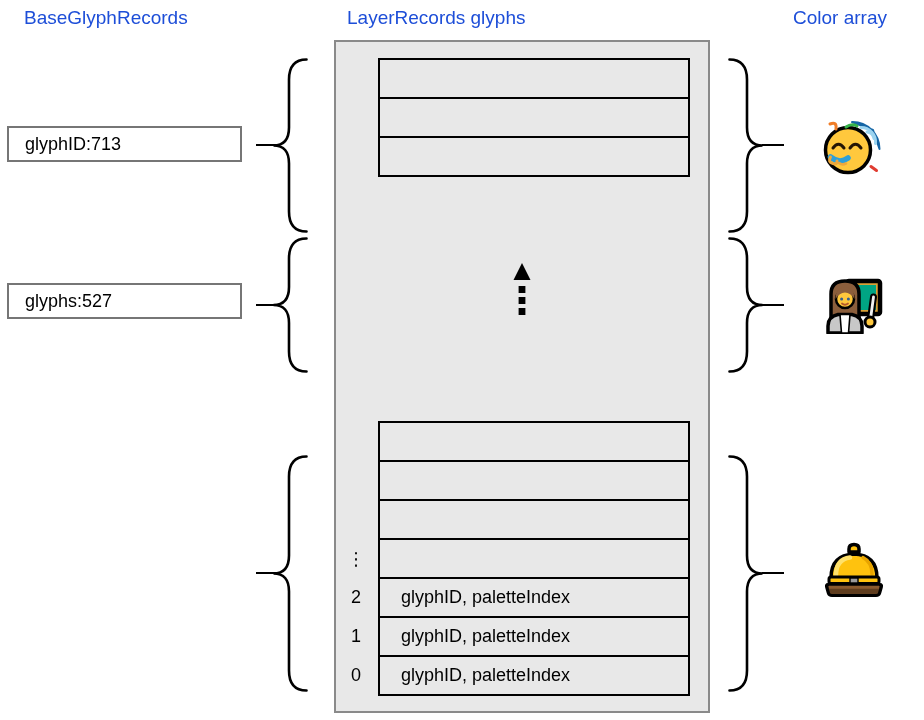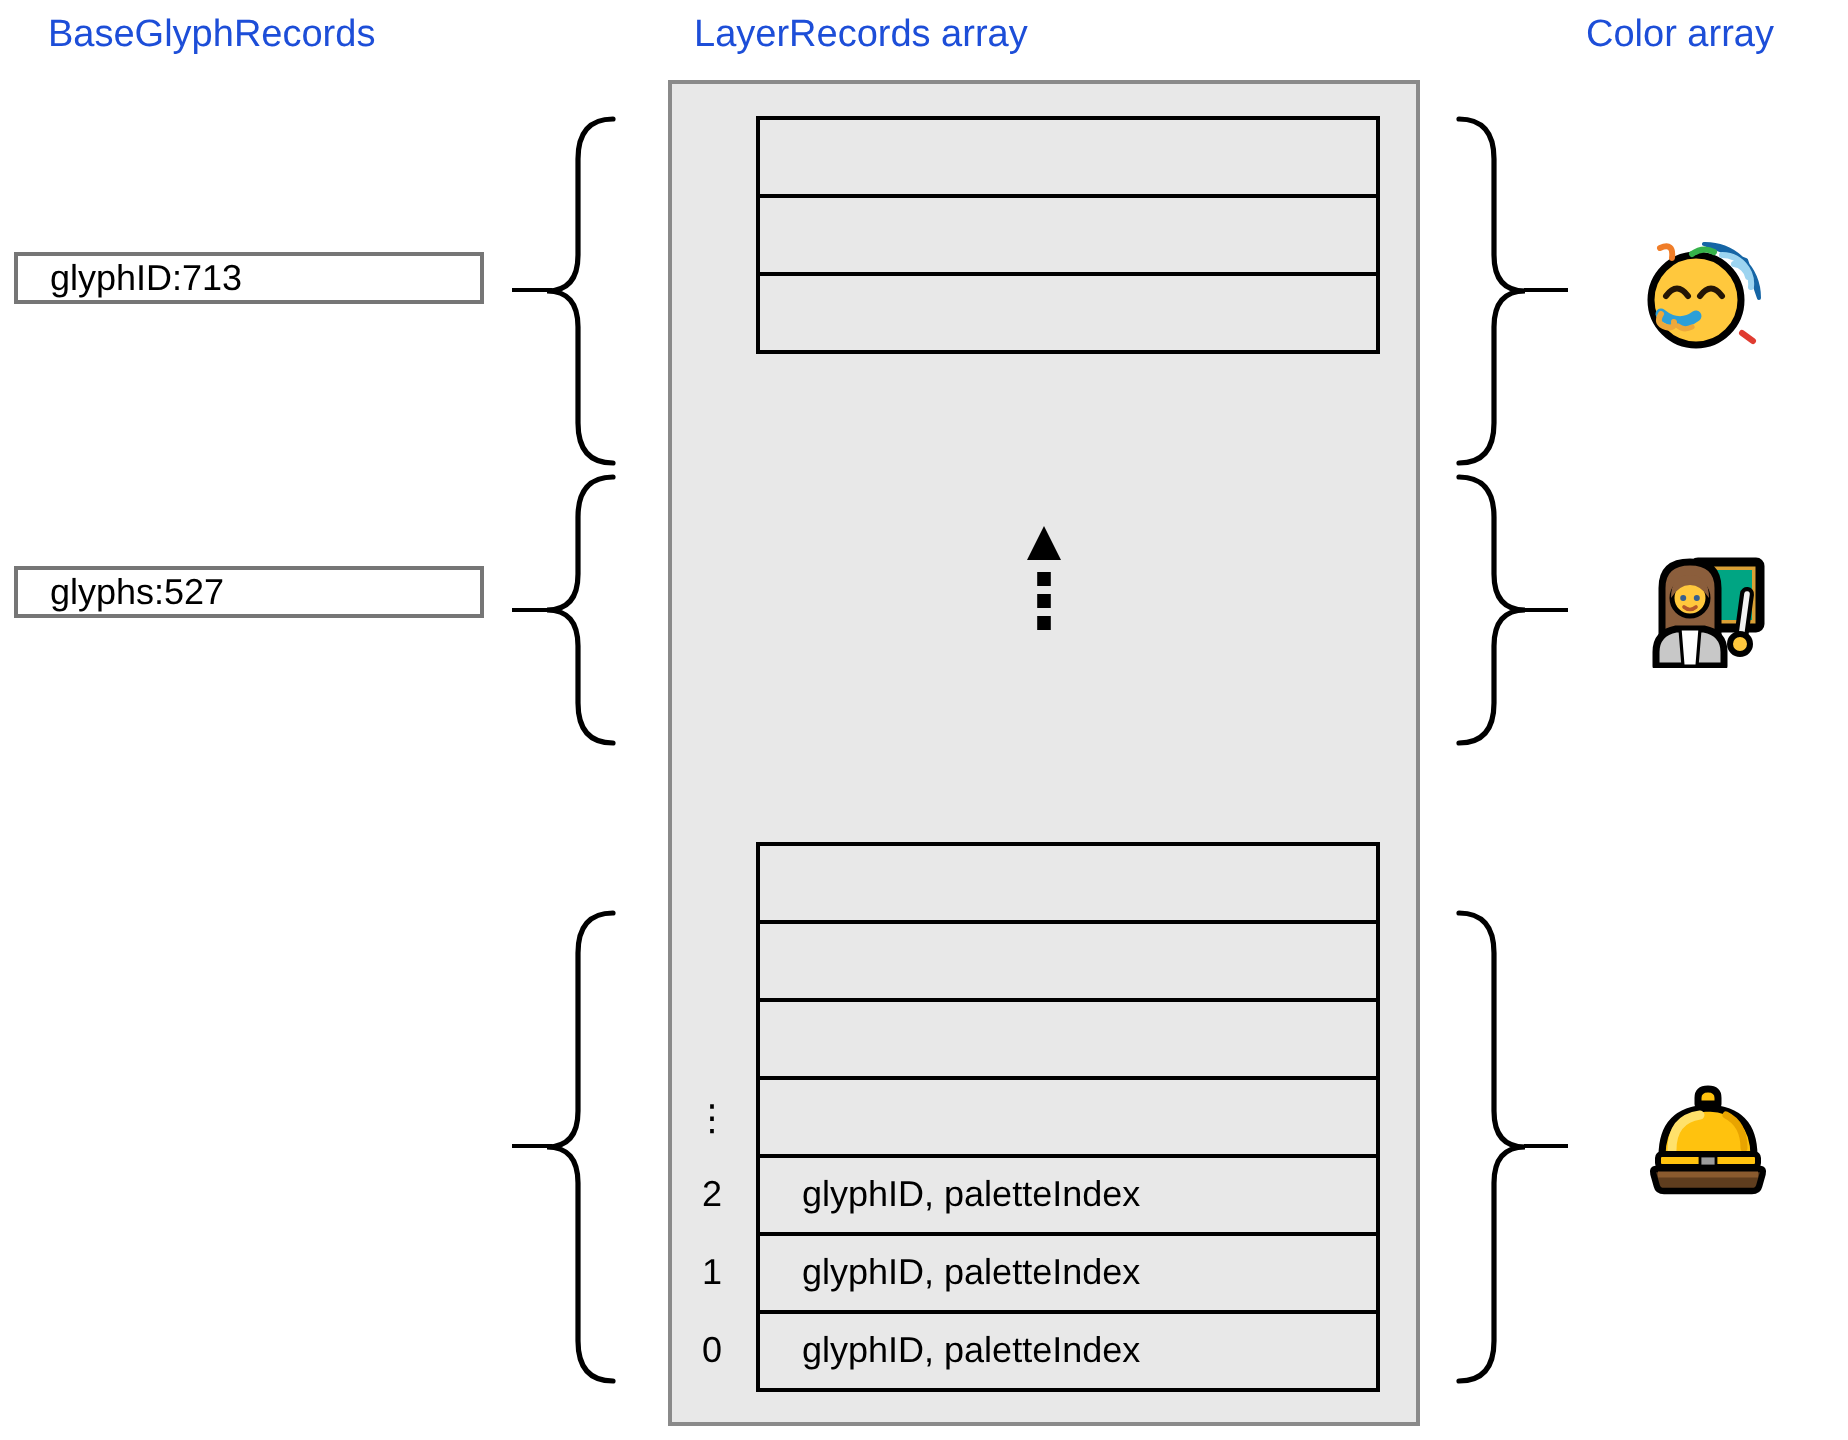--- a/index.html
+++ b/index.html
@@ -2,21 +2,21 @@
 <html><head>
 <meta charset="utf-8">
 <style>
   html,body{margin:0;padding:0;background:#fff;}
   #canvas{
     position:relative;width:924px;height:720px;background:#ffffff;
     font-family:"Liberation Sans", sans-serif;color:#000;overflow:hidden;
   }
   .title{position:absolute;font-size:19px;line-height:22px;color:#1d4ed8;white-space:nowrap;}
   .gbox{
-    position:absolute;left:7px;width:235px;height:26px;background:#ffffff;
+    position:absolute;left:7px;width:235px;height:36px;background:#ffffff;
     border:2px solid #767676;box-sizing:border-box;display:flex;align-items:center;
     padding-left:16px;font-size:18px;white-space:nowrap;
   }
   .panel{
     position:absolute;left:334px;top:40px;width:376px;height:673px;
     background:#e8e8e8;border:2px solid #8a8a8a;box-sizing:border-box;
   }
   .rows{position:absolute;width:312px;}
   .row{
     width:312px;height:41px;background:#e8e8e8;border:2px solid #000;
@@ -33,21 +33,21 @@
   .conn{position:absolute;height:2px;background:#000;}
   .brace{position:absolute;}
   svg{display:block;}
 </style>
 </head>
 <body>
 
 <div id="canvas">
 
   <div class="title" style="left:24px;top:7px">BaseGlyphRecords</div>
-  <div class="title" style="left:347px;top:7px">LayerRecords array</div>
+  <div class="title" style="left:347px;top:7px">LayerRecords glyphs</div>
   <div class="title" style="left:793px;top:7px">Color array</div>
 
   <div class="gbox" style="top:126px">
     <span>glyphID:713</span>
   </div>
   <div class="gbox" style="top:283px">
     <span>glyphs:527</span>
   </div>
 
   <div class="panel"></div>

